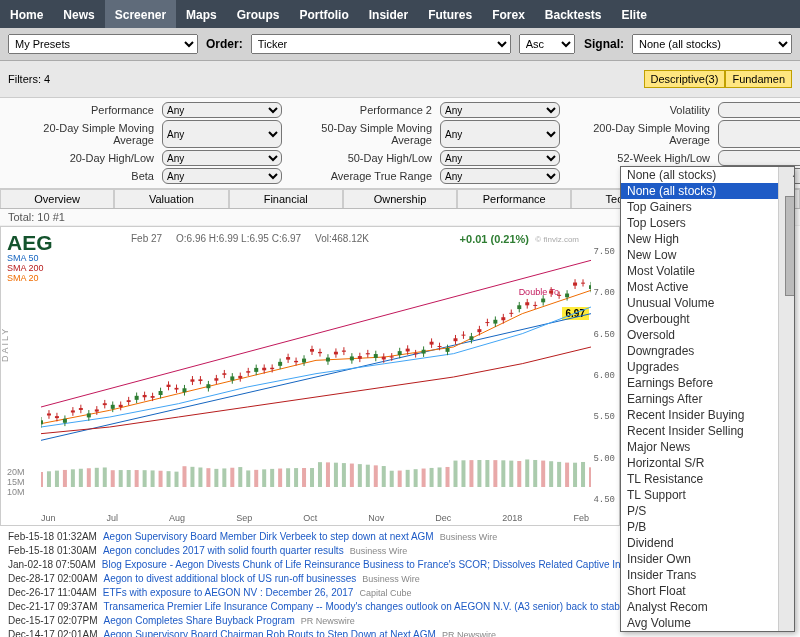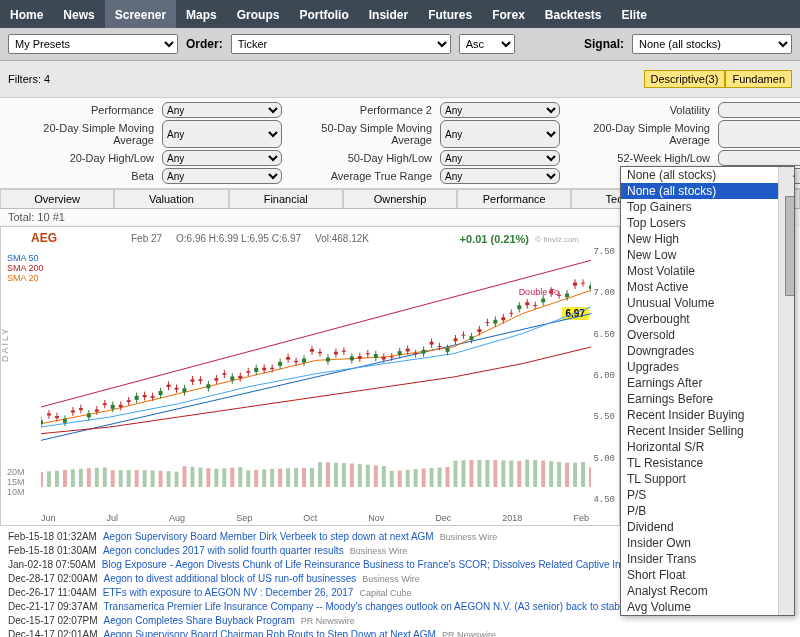--- a/index.html
+++ b/index.html
@@ -18,21 +18,21 @@
 .filter-grid .flabel { text-align: right; color: #333; padding: 2px 4px; }
 .filter-grid select { width: 100%; font-size: 10px; border-radius: 6px; }
 .tabs { display: flex; border-bottom: 1px solid #bbb; background: #0f172a; }
 .tabs div { flex: 1; text-align: center; padding: 3px 0; border: 1px solid #ccc; border-bottom: none; background: #f0f0f0; font-size: 11px; cursor: pointer; }
 .meta { display: flex; padding: 2px 8px; font-size: 11px; color: #555; background: #fafafa; border-bottom: 1px solid #eee; }
 .meta .right { margin-left: auto; }
 .meta .type a { color: #4060b0; cursor: pointer; }
 .meta .type a.active { font-weight: bold; }
 .chart-row { display: flex; }
 .chart { position: relative; width: 620px; height: 300px; border: 1px solid #ccc; }
-.ticker { font-size: 12px; font-weight: bold; color: #c2410c; position: absolute; top: 4px; left: 6px; margin-left: 24px; }
+.ticker { font-size: 21px; font-weight: bold; color: #14532d; position: absolute; top: 4px; left: 6px; }
 .sma-lbl { position: absolute; left: 6px; font-size: 9px; }
 .sma50 { top: 26px; color: #1565c0; }
 .sma200 { top: 36px; color: #b71c1c; }
 .sma20 { top: 46px; color: #ef6c00; }
 .ohlc { position: absolute; top: 6px; left: 130px; font-size: 10px; color: #666; }
 .change { position: absolute; top: 6px; right: 90px; font-size: 11px; color: #2e7d32; font-weight: bold; }
 .watermark { position: absolute; top: 8px; right: 40px; font-size: 8px; color: #aaa; }
 .daily { position: absolute; left: 4px; top: 130px; transform: rotate(-90deg); transform-origin: left; font-size: 9px; color: #999; letter-spacing: 2px; }
 .yaxis { position: absolute; right: 4px; font-size: 9px; color: #666; display: flex; flex-direction: column; justify-content: space-between; top: 20px; bottom: 20px; }
 .yaxis span { text-align: right; font-family: Liberation Mono, monospace; }
@@ -66,23 +66,23 @@
     <a>Groups</a>
     <a>Portfolio</a>
     <a>Insider</a>
     <a>Futures</a>
     <a>Forex</a>
     <a>Backtests</a>
     <a>Elite</a>
   </div>
 
 <div class="toolbar">
-  <select style="width:170px"><option>My Presets</option></select>
+  <select style="width:190px"><option>My Presets</option></select>
   <label>Order:</label>
-  <select style="width:220px"><option>Ticker</option></select>
+  <select style="width:260px"><option>Ticker</option></select>
   <select style="width:56px"><option>Asc</option></select>
   <label class="signal-lbl">Signal:</label>
   <select style="width:160px"><option>None (all stocks)</option></select>
 </div>
 
 <div class="filters-row">
   <span>Filters: 4</span>
   <span class="spacer"></span>
   <span class="btn">Descriptive(3)</span>
   <span class="btn">Fundamen</span>
@@ -408,24 +408,25 @@
         <div>Top Losers</div>
         <div>New High</div>
         <div>New Low</div>
         <div>Most Volatile</div>
         <div>Most Active</div>
         <div>Unusual Volume</div>
         <div>Overbought</div>
         <div>Oversold</div>
         <div>Downgrades</div>
         <div>Upgrades</div>
+        <div>Earnings Before</div>
         <div>Earnings After</div>
-        <div>Earnings Before</div>
         <div>Recent Insider Buying</div>
         <div>Recent Insider Selling</div>
+        <div>Major News</div>
         <div>Horizontal S/R</div>
         <div>TL Resistance</div>
         <div>TL Support</div>
         <div>P/S</div>
         <div>P/B</div>
         <div>Dividend</div>
         <div>Insider Own</div>
         <div>Insider Trans</div>
         <div>Short Float</div>
         <div>Analyst Recom</div>

